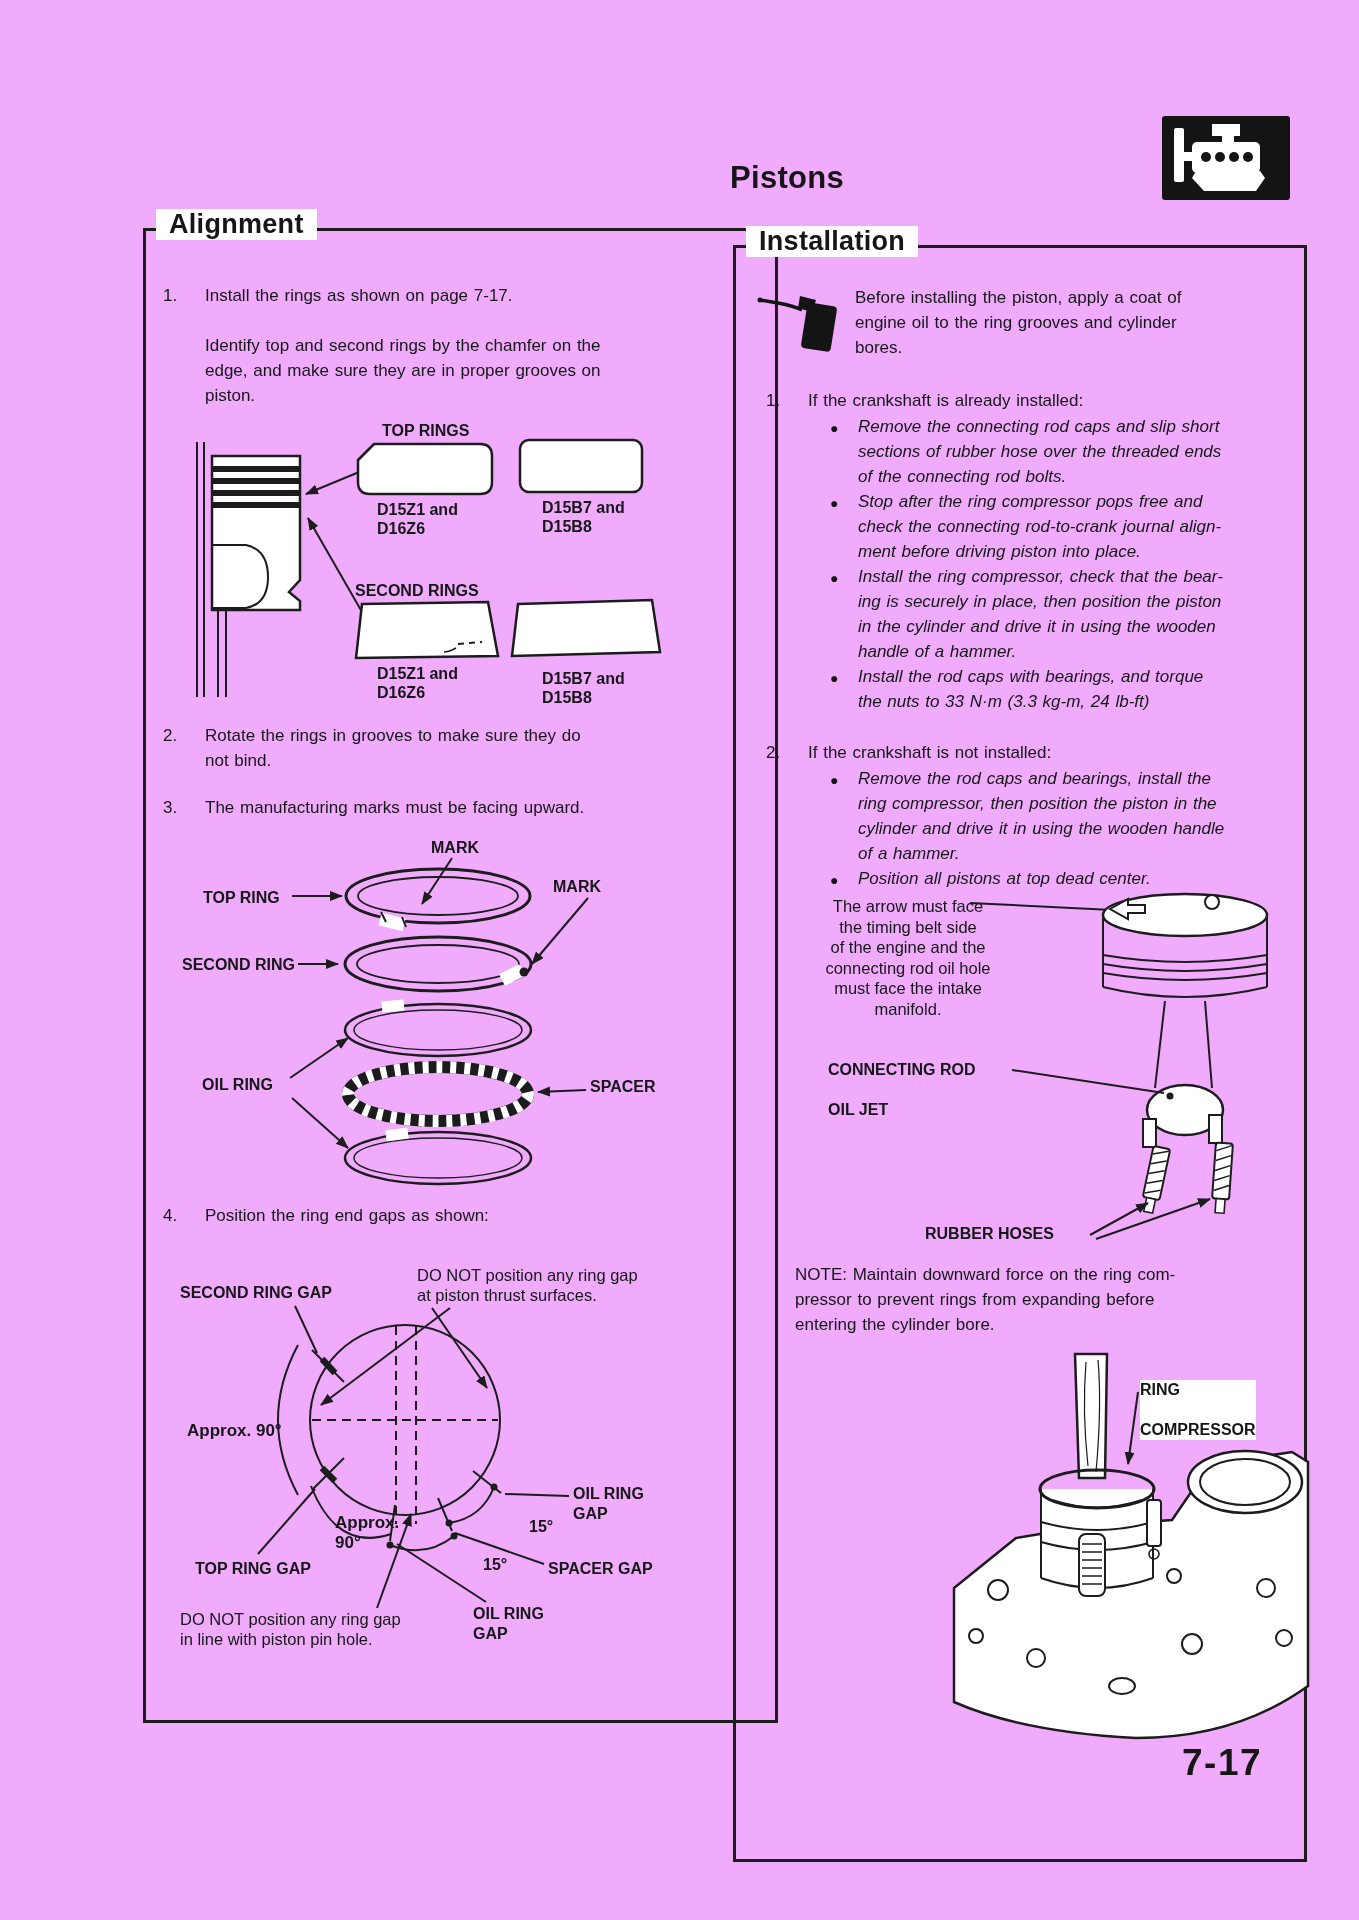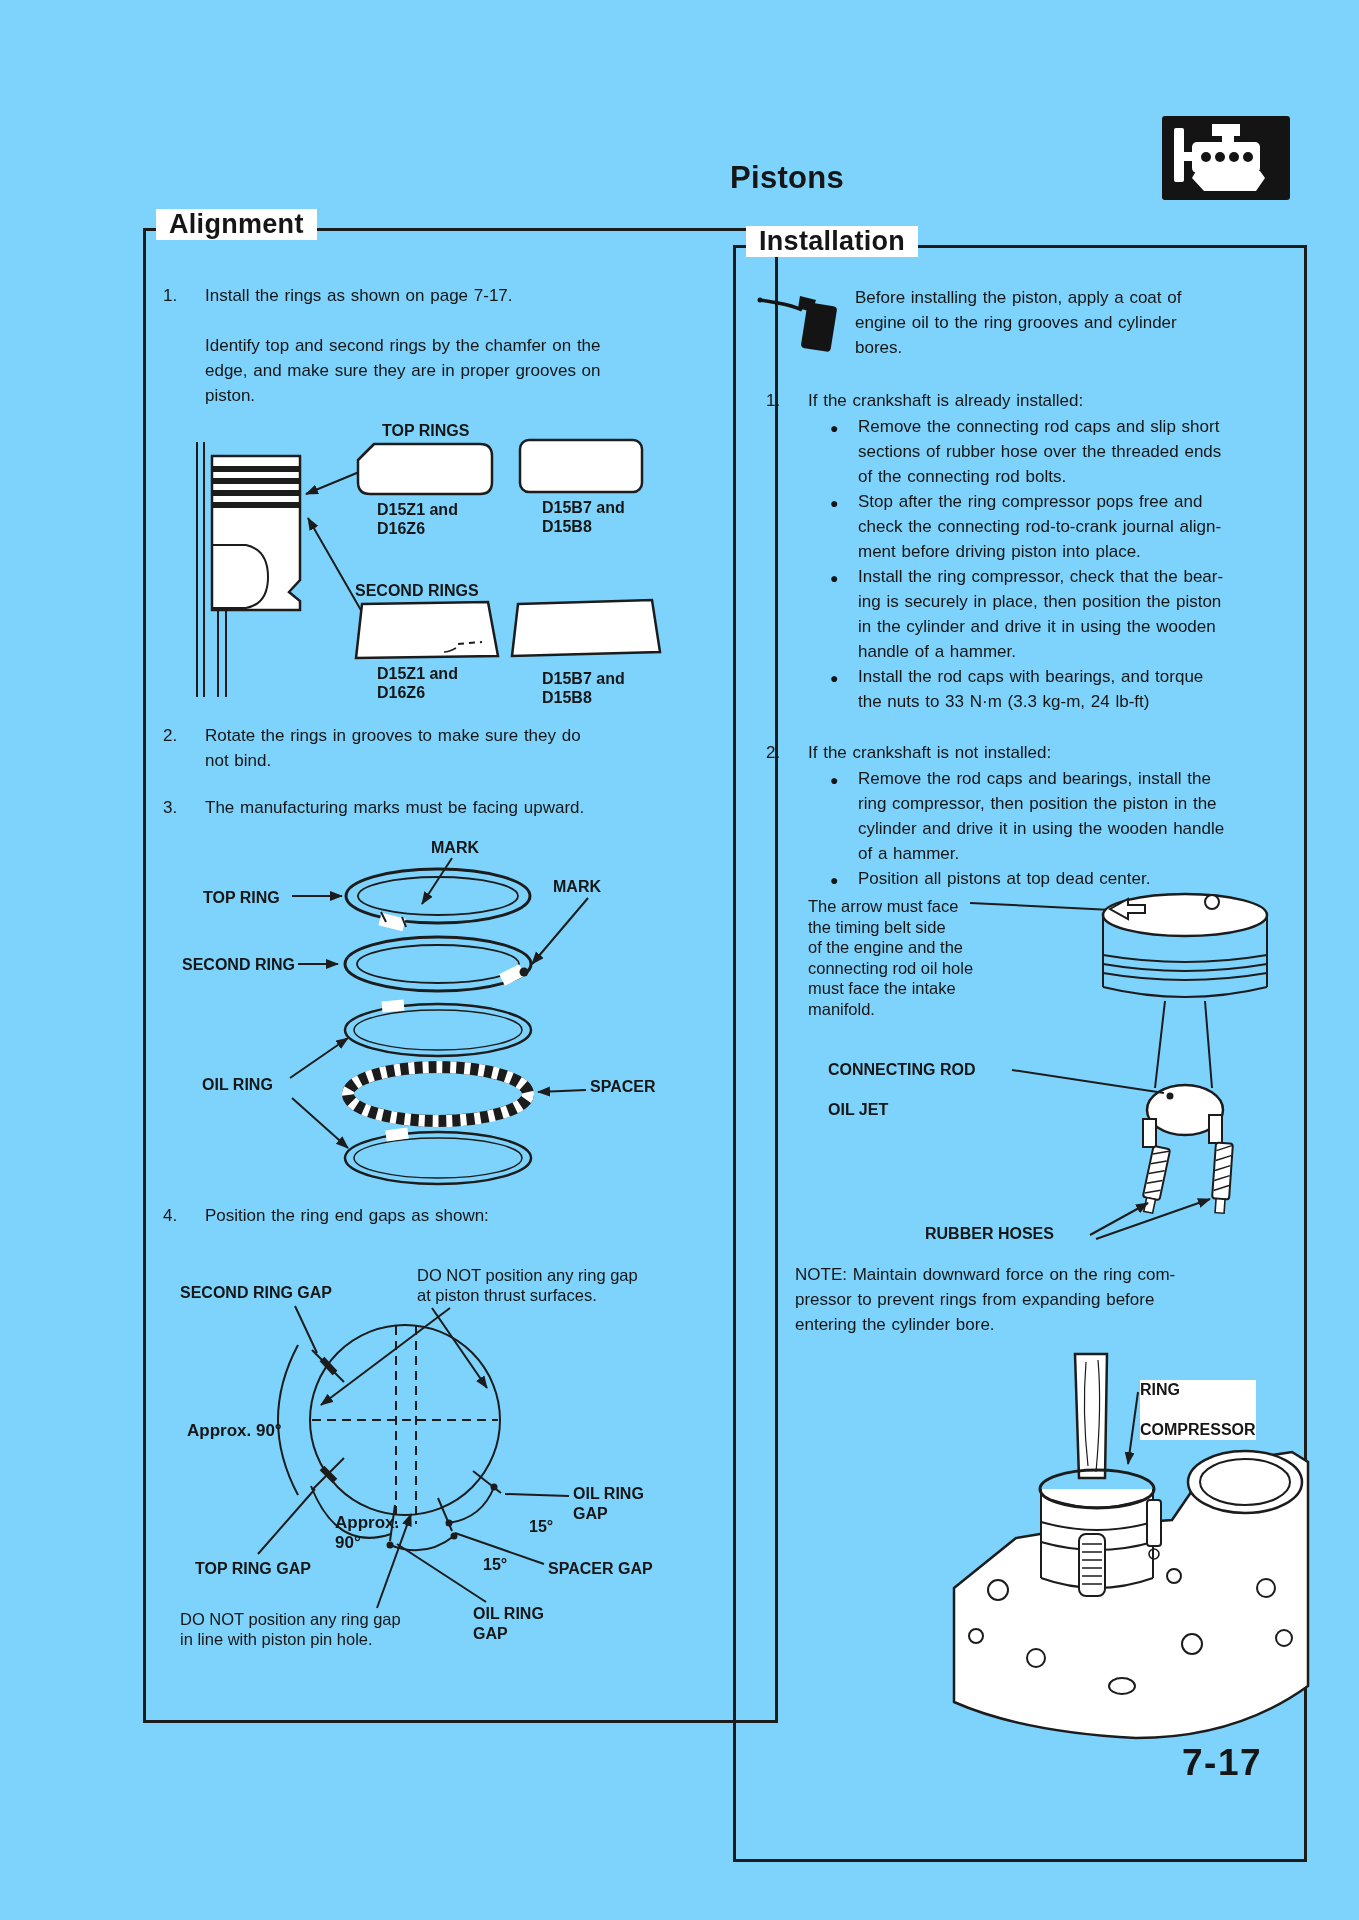--- a/index.html
+++ b/index.html
@@ -1,25 +1,25 @@
 <!DOCTYPE html>
 <html><head>
 <meta charset="utf-8">
 <style>
   html,body{margin:0;padding:0;background:#888;}
-  .page{position:relative;width:1359px;height:1920px;background:#7dd3fc;
+  .page{position:relative;width:1359px;height:1920px;background:#f0abfc;
         font-family:"Liberation Sans",sans-serif;color:#161616;overflow:hidden;margin:0 auto;}
   .abs{position:absolute;}
   .box{position:absolute;border:3px solid #1c1c1c;box-sizing:border-box;background:transparent;}
   .box-heading{position:absolute;top:-22px;left:10px;background:#fff;padding:0 13px;
         font-size:27px;font-weight:bold;white-space:nowrap;letter-spacing:.3px;}
   .txt{font-size:17px;line-height:25px;white-space:pre-line;word-spacing:1px;}
-  .small{font-size:16.5px;line-height:20.5px;white-space:pre-line;}
+  .small{font-size:16.5px;line-height:20.5px;white-space:pre-line;text-align:center;}
   .num{font-size:17px;line-height:25px;}
-  .bullets{position:absolute;}
+  .bullets{position:absolute;font-style:italic;}
   .bullet{position:relative;padding-left:28px;font-size:17px;line-height:25px;
         white-space:pre-line;word-spacing:1px;}
   .bullet::before{content:"●";position:absolute;left:0;top:2px;font-size:14px;}
   .lbl{font-weight:bold;font-size:16px;line-height:20px;white-space:pre-line;}
   .title{font-size:31px;font-weight:bold;letter-spacing:.3px;}
   .pagenum{font-size:37px;font-weight:bold;letter-spacing:1.5px;}
   svg{display:block;}
   svg text{font-family:"Liberation Sans",sans-serif;fill:#161616;}
   .ln{stroke:#1c1c1c;stroke-width:2;fill:none;}
 </style>

